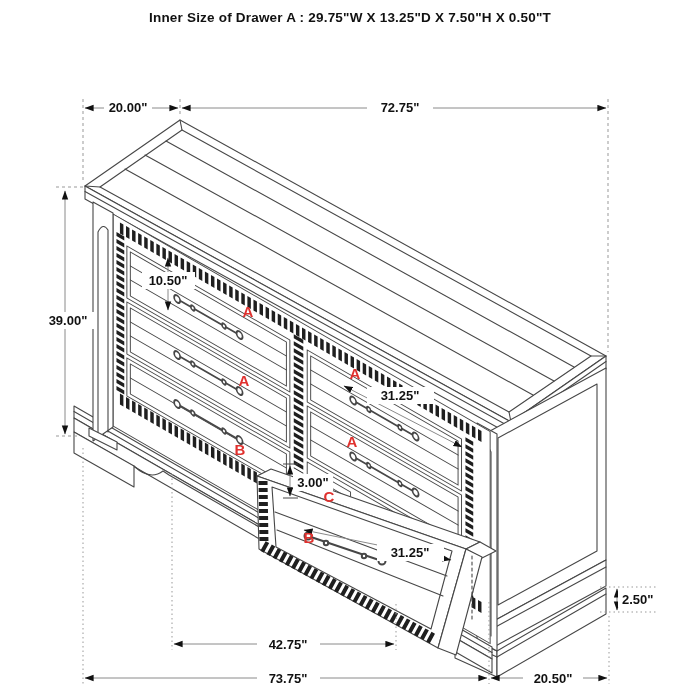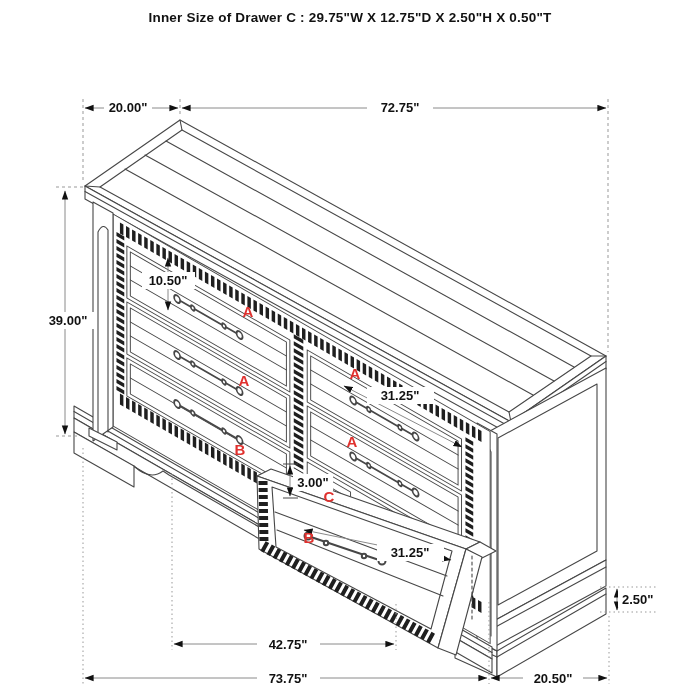--- a/index.html
+++ b/index.html
@@ -12,21 +12,21 @@
   .carve{stroke:#1f1f1f;stroke-dasharray:4 3;stroke-linecap:butt;}
   .ext{stroke:#999;stroke-width:1;stroke-dasharray:3 3;}
   .dot{stroke:#999;stroke-width:1;stroke-dasharray:1.5 3;}
   .dl{stroke:#8a8a8a;stroke-width:1;}
   .lb{fill:#fff;stroke:none;}
 </style>
 </head>
 <body>
 
 <div class="header">
-  <div>Inner Size of Drawer C : 29.75"W X 12.75"D X 2.50"H X 0.50"T</div>
+  <div>Inner Size of Drawer A : 29.75"W X 13.25"D X 7.50"H X 0.50"T</div>
 </div>
 
 <svg width="700" height="700" viewBox="0 0 700 700">
   <defs>
     <marker id="arr" markerWidth="10" markerHeight="8" refX="8.6" refY="3.5" orient="auto-start-reverse" markerUnits="userSpaceOnUse">
       <path d="M0,0.3 L9,3.5 L0,6.7 Z" fill="#111"></path>
     </marker>
   </defs>
 
   <g class="draw">

